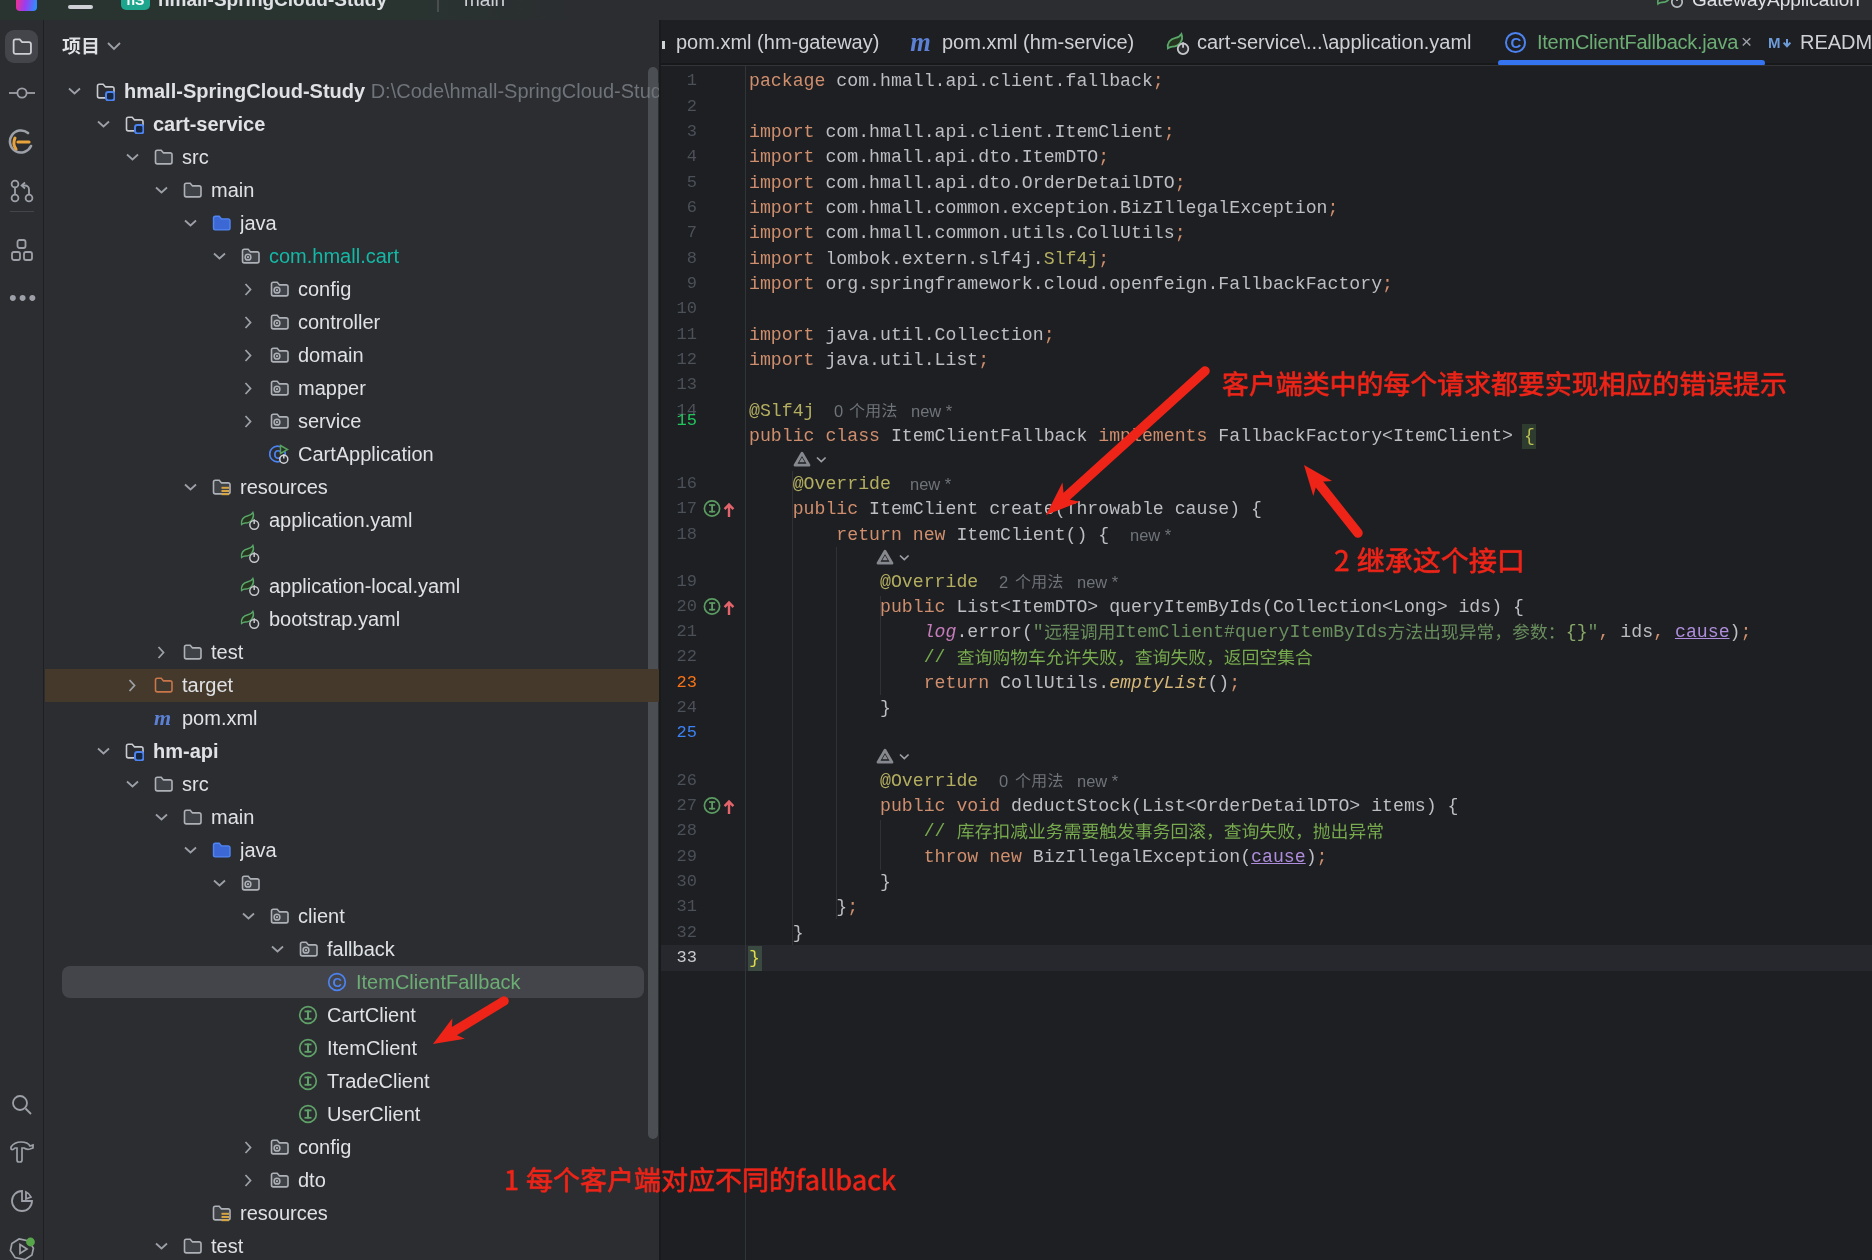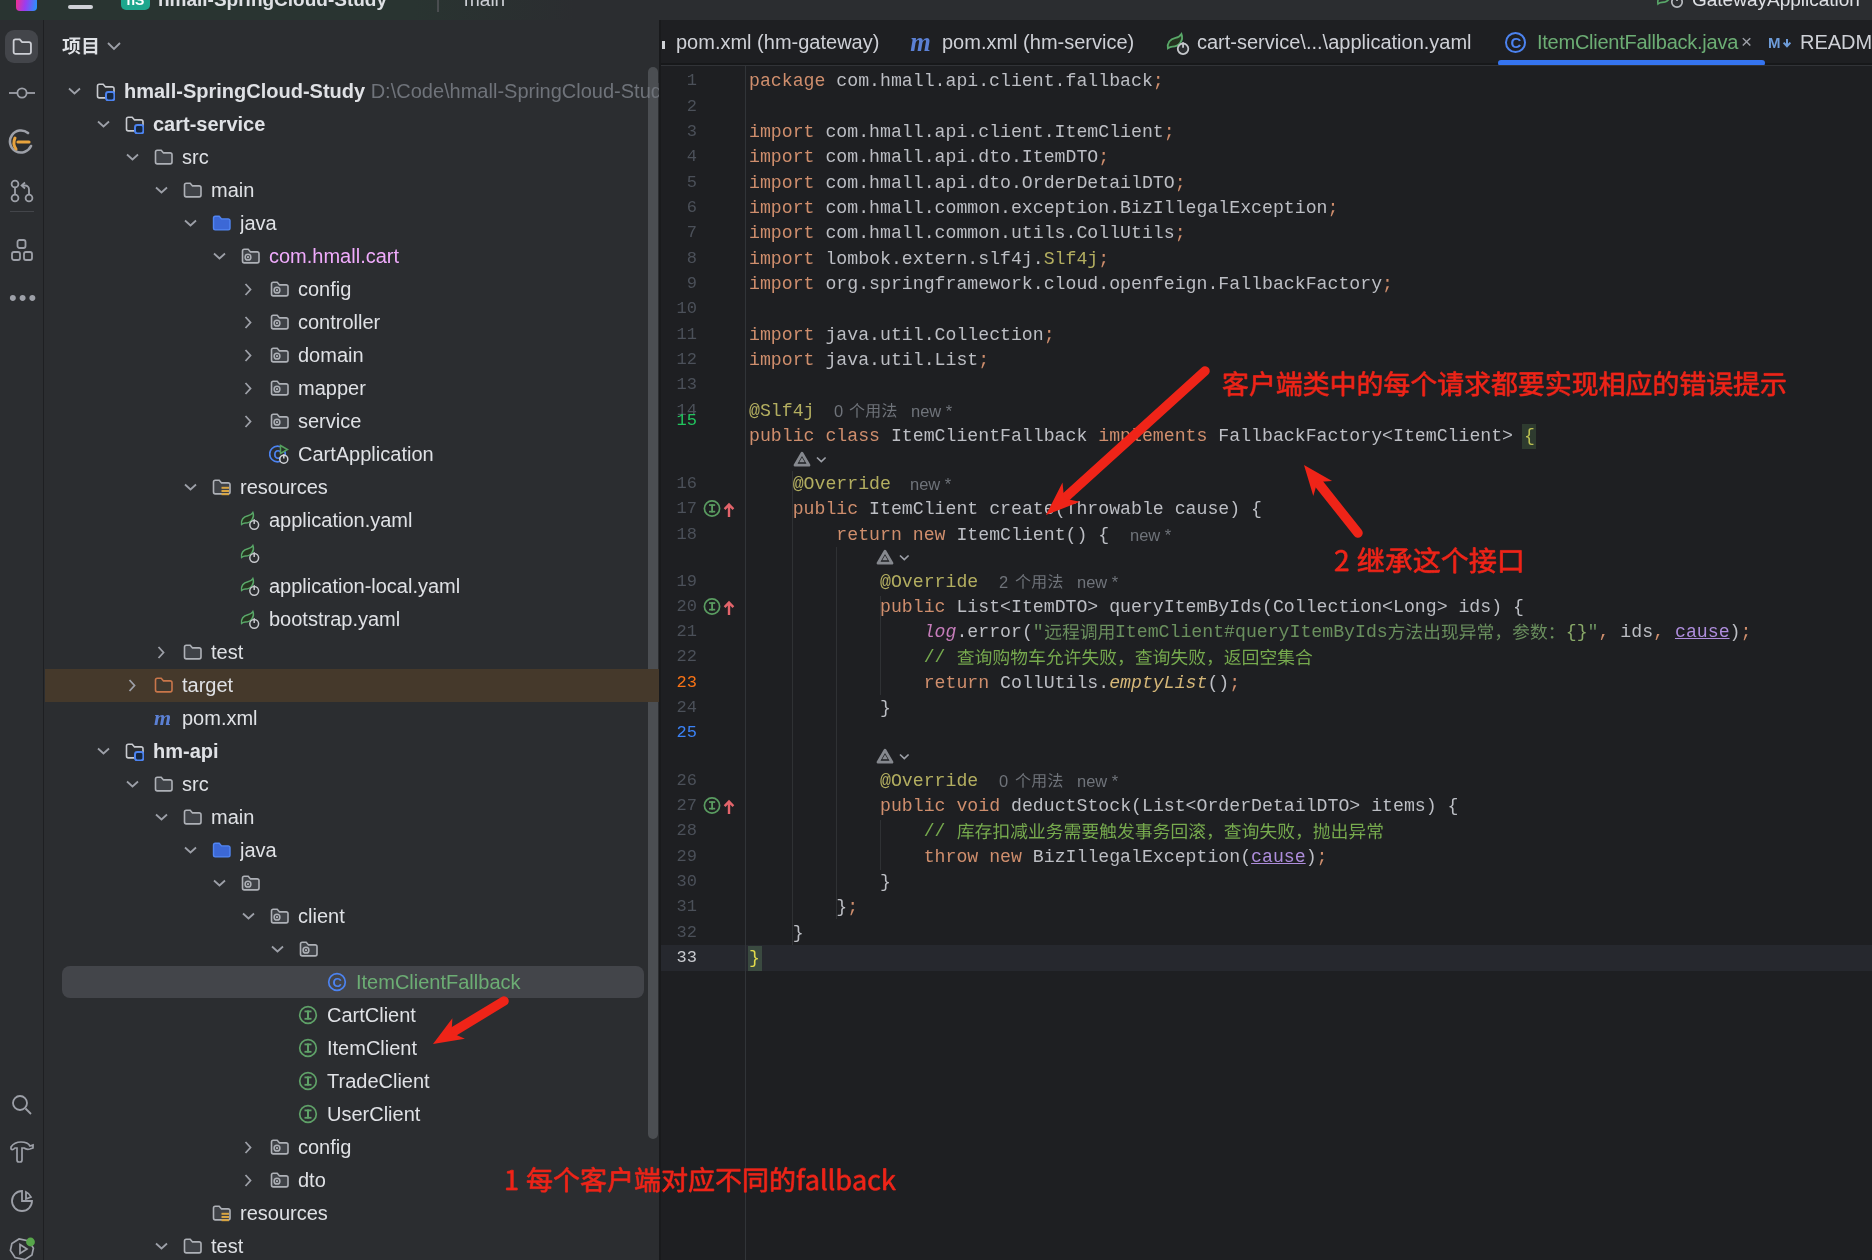--- a/index.html
+++ b/index.html
@@ -173,21 +173,21 @@
     <svg class="tico" style="left:211px;top:213.0px" viewBox="0 0 20 20">
       <use href="#i-jfold"></use>
     </svg>
     <div class="trow" style="left:240px;top:206.5px;width:420px;color:#dfe1e5">java</div>
     <svg class="abs" style="left:212px;top:251.0px" width="15" height="10" viewBox="0 0 15 10">
       <path d="M2,2.5 l5.5,5 5.5,-5" fill="none" stroke="#9da0a8" stroke-width="1.8"></path>
     </svg>
     <svg class="tico" style="left:240px;top:246.0px" viewBox="0 0 20 20">
       <use href="#i-pkg"></use>
     </svg>
-    <div class="trow" style="left:269px;top:239.5px;width:391px;color:#f0abfc">com.hmall.cart</div>
+    <div class="trow" style="left:269px;top:239.5px;width:391px;color:#14b8a6">com.hmall.cart</div>
     <svg class="abs" style="left:243px;top:281.5px" width="10" height="15" viewBox="0 0 10 15">
       <path d="M2.5,2 l5,5.5 -5,5.5" fill="none" stroke="#9da0a8" stroke-width="1.8"></path>
     </svg>
     <svg class="tico" style="left:269px;top:279.0px" viewBox="0 0 20 20">
       <use href="#i-pkg"></use>
     </svg>
     <div class="trow" style="left:298px;top:272.5px;width:362px;color:#dfe1e5">config</div>
     <svg class="abs" style="left:243px;top:314.5px" width="10" height="15" viewBox="0 0 10 15">
       <path d="M2.5,2 l5,5.5 -5,5.5" fill="none" stroke="#9da0a8" stroke-width="1.8"></path>
     </svg>
@@ -301,20 +301,21 @@
     <svg class="tico" style="left:269px;top:906.0px" viewBox="0 0 20 20">
       <use href="#i-pkg"></use>
     </svg>
     <div class="trow" style="left:298px;top:899.5px;width:362px;color:#dfe1e5">client</div>
     <svg class="abs" style="left:270px;top:944.0px" width="15" height="10" viewBox="0 0 15 10">
       <path d="M2,2.5 l5.5,5 5.5,-5" fill="none" stroke="#9da0a8" stroke-width="1.8"></path>
     </svg>
     <svg class="tico" style="left:298px;top:939.0px" viewBox="0 0 20 20">
       <use href="#i-pkg"></use>
     </svg>
+    <div class="trow" style="left:327px;top:932.5px;width:333px;color:#dfe1e5">fallback</div>
     <div class="abs" style="left:62px;top:966.0px;width:582px;height:32px;border-radius:8px;background:#43454a"></div>
     <svg class="tico" style="left:327px;top:972.0px" viewBox="0 0 20 20">
       <use href="#i-cls"></use>
     </svg>
     <div class="trow" style="left:356px;top:965.5px;width:304px;color:#6cad74">ItemClientFallback</div>
     <svg class="tico" style="left:298px;top:1005.0px" viewBox="0 0 20 20">
       <use href="#i-ifc"></use>
     </svg>
     <div class="trow" style="left:327px;top:998.5px;width:333px;color:#dfe1e5">CartClient</div>
     <svg class="tico" style="left:298px;top:1038.0px" viewBox="0 0 20 20">

